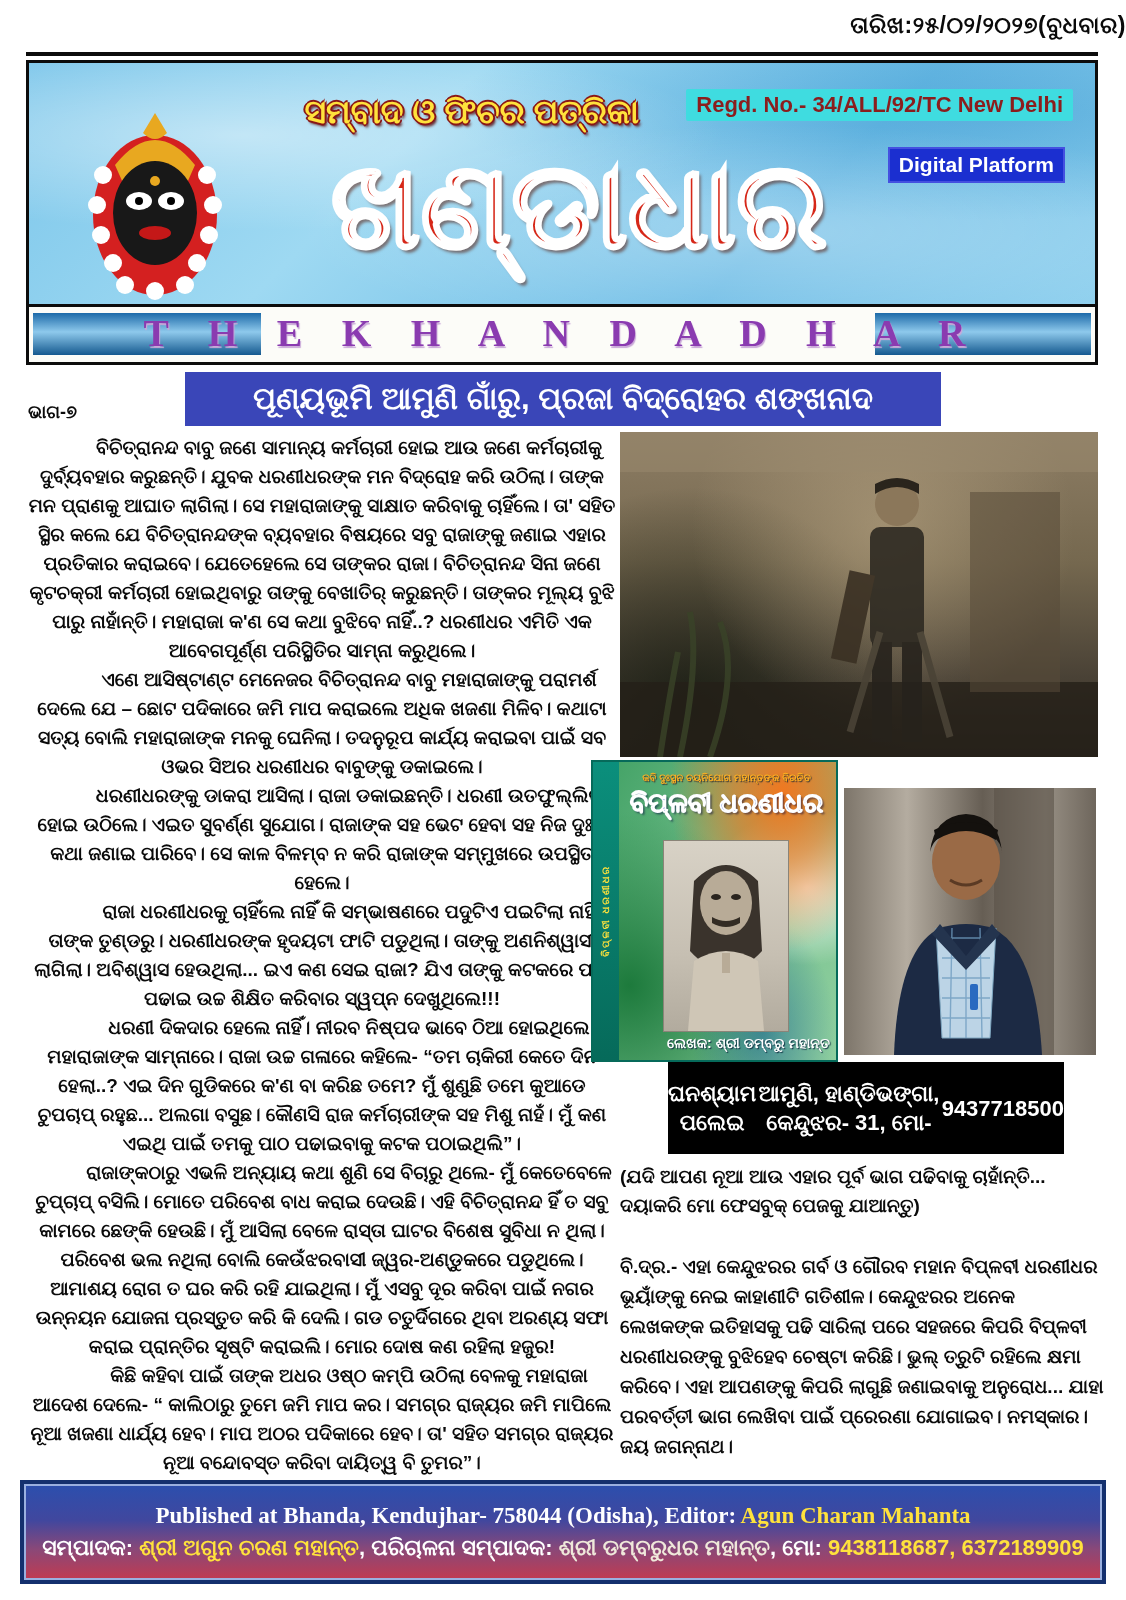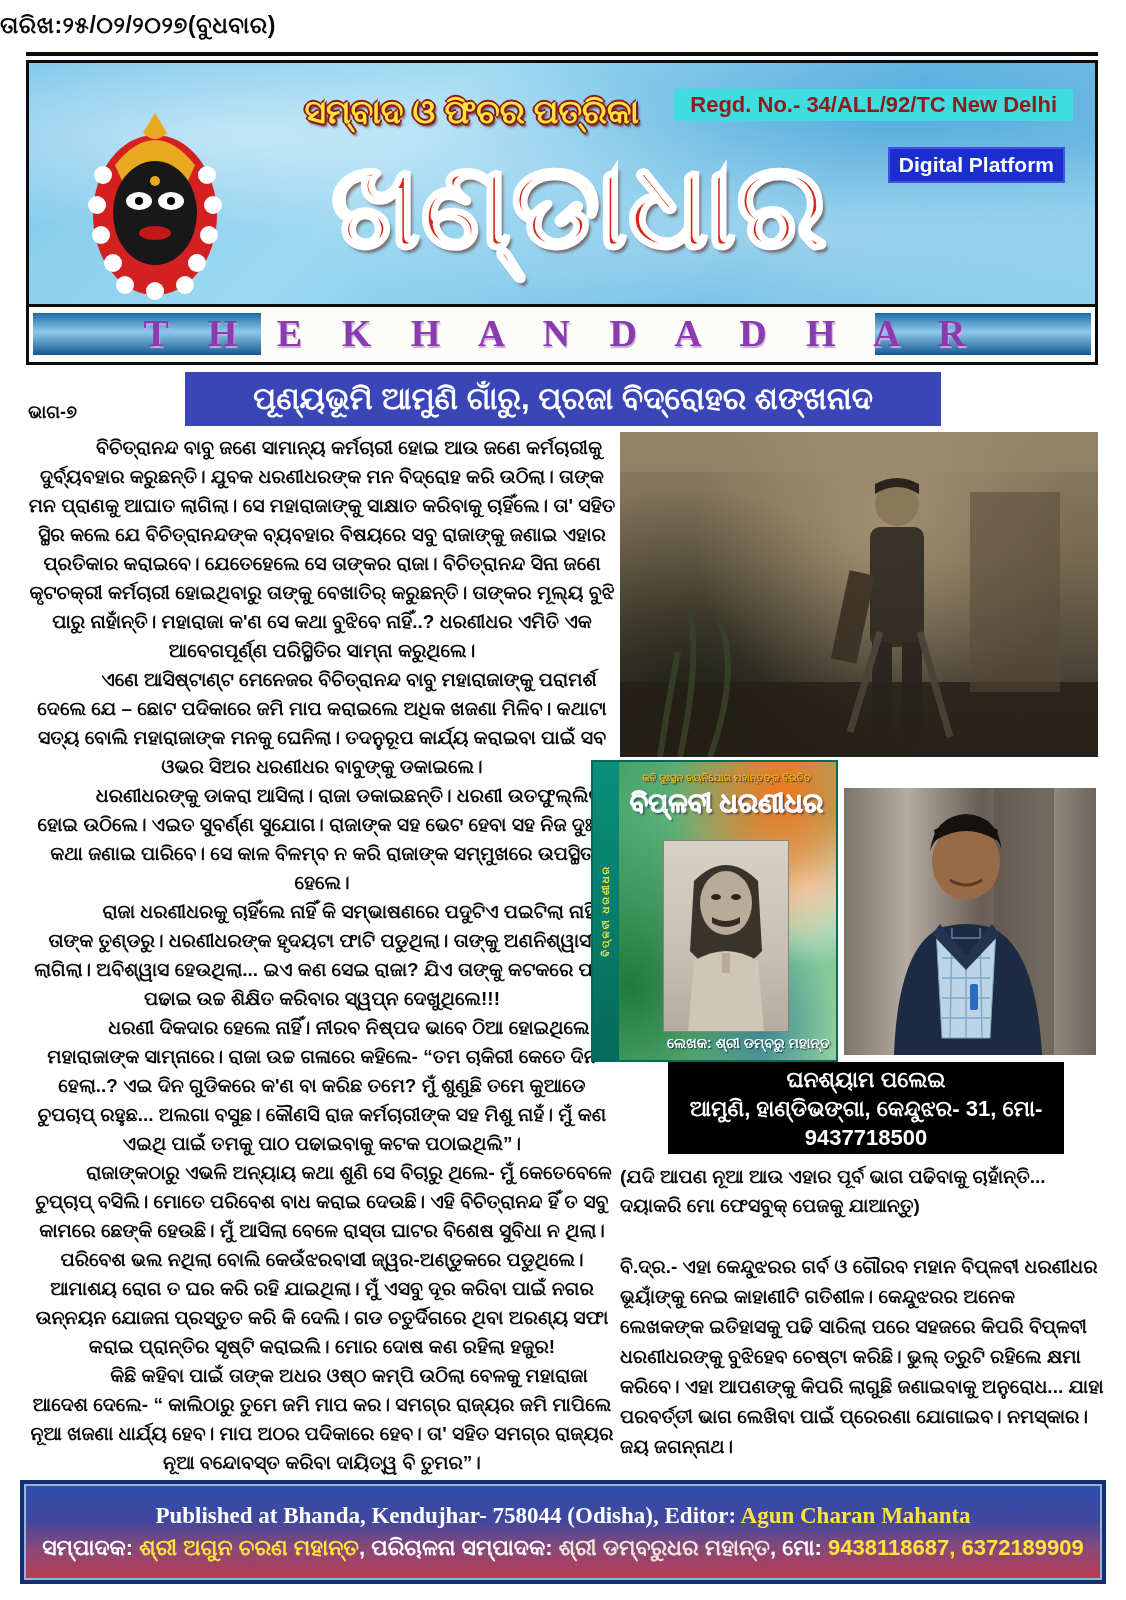--- a/index.html
+++ b/index.html
@@ -1,40 +1,40 @@
 <!DOCTYPE html>
 <html><head>
 <meta charset="utf-8">
 <style>
   html,body{margin:0;padding:0;background:#e8e8e8;}
   #page{position:relative;width:1126px;height:1600px;background:#ffffff;margin:0 auto;
         font-family:"Liberation Sans",sans-serif;overflow:hidden;color:#0a0a0a;}
 
   
-  .date-line{position:absolute;top:12px;left:0;width:100%;text-align:left;
+  .date-line{position:absolute;top:12px;left:0;width:100%;text-align:right;
              font-size:23px;font-weight:bold;letter-spacing:.5px;}
 
   
   .top-rule{position:absolute;left:26px;top:52px;width:1072px;height:4px;background:#0c0c0c;}
   .header-box{position:absolute;left:26px;top:60px;width:1072px;height:247px;box-sizing:border-box;
       border:3px solid #0c0c0c;
       background:
         radial-gradient(ellipse at 20% 30%,rgba(255,255,255,.45),transparent 40%),
         radial-gradient(ellipse at 70% 70%,rgba(255,255,255,.30),transparent 45%),
         radial-gradient(ellipse at 90% 20%,rgba(40,140,200,.35),transparent 40%),
         linear-gradient(135deg,#7cc6ea 0%,#9ed9f2 35%,#6fbde6 70%,#8fd0ee 100%);}
   .deity{position:absolute;left:26px;top:42px;width:200px;height:200px;}
   .tagline{position:absolute;left:190px;top:30px;width:420px;text-align:right;
            font-size:33px;font-weight:bold;color:#ffe23c;
            text-shadow:-2px 0 #8a1616,2px 0 #8a1616,0 -2px #8a1616,0 2px #8a1616,2px 3px 3px #5a0d0d;}
   .masthead-title{position:absolute;left:230px;top:62px;width:640px;text-align:center;
            font-size:120px;line-height:160px;font-weight:bold;color:#d62718;
            -webkit-text-stroke:3px #ffffff;text-shadow:3px 4px 3px rgba(90,30,15,.55);}
   .regd-badge{position:absolute;right:22px;top:26px;background:#3fdce0;color:#8b1d1d;
-           font-weight:bold;font-size:22px;padding:3px 16px;border-radius:2px;}
+           font-weight:bold;font-size:22px;padding:3px 10px;border-radius:2px;}
   .platform-badge{position:absolute;right:30px;top:84px;background:#1b2fd0;color:#ffffff;
            font-weight:bold;font-size:21px;padding:4px 9px;border:2px solid #4450e0;}
 
   
   .strip{position:absolute;left:26px;top:307px;width:1072px;height:58px;box-sizing:border-box;
          background:#fcfcf8;border:3px solid #0c0c0c;border-top:none;}
   .strip-bar{position:absolute;top:6px;height:42px;
          background:linear-gradient(180deg,#1d6aa8,#8ec9ec 45%,#15598f);}
   .strip-bar.left{left:4px;width:228px;}
   .strip-bar.right{right:4px;width:216px;}
@@ -80,21 +80,21 @@
       font-size:27px;font-weight:bold;color:#2b55cc;-webkit-text-stroke:1px #fff;
       text-shadow:2px 2px 2px rgba(0,0,60,.5);}
   .book-portrait{position:absolute;left:70px;top:78px;width:124px;height:190px;
       background:linear-gradient(180deg,#d8d2c6 0%,#c6bfb2 60%,#b2ab9e 100%);
       border:1px solid #8a8478;}
   .book-author{position:absolute;left:30px;right:6px;bottom:8px;text-align:right;
       font-size:14px;font-weight:bold;color:#ffffff;text-shadow:1px 1px 1px #134;}
 
   
   .author-box{position:absolute;left:668px;top:1062px;width:396px;height:92px;background:#000000;
-      color:#ffffff;display:flex;flex-direction:column;align-items:center;justify-content:center;
+      color:#ffffff;display:flex;flex-direction:row;align-items:center;justify-content:center;
       text-align:center;font-weight:bold;font-size:22px;line-height:29px;}
   .fb-note{position:absolute;left:620px;top:1162px;width:484px;font-size:19px;line-height:29px;font-weight:600;}
   .postscript{position:absolute;left:620px;top:1252px;width:484px;height:222px;overflow:hidden;
       font-size:19px;line-height:30px;font-weight:600;}
 
   
   .footer{position:absolute;left:20px;top:1480px;width:1086px;height:104px;box-sizing:border-box;
       border:4px solid #14306e;box-shadow:inset 0 0 0 2px #9ab0e0;
       background:linear-gradient(180deg,#2b4fae 0%,#41479e 38%,#8a4878 68%,#c23a50 100%);
       display:flex;flex-direction:column;align-items:center;justify-content:center;gap:2px;text-align:center;}

